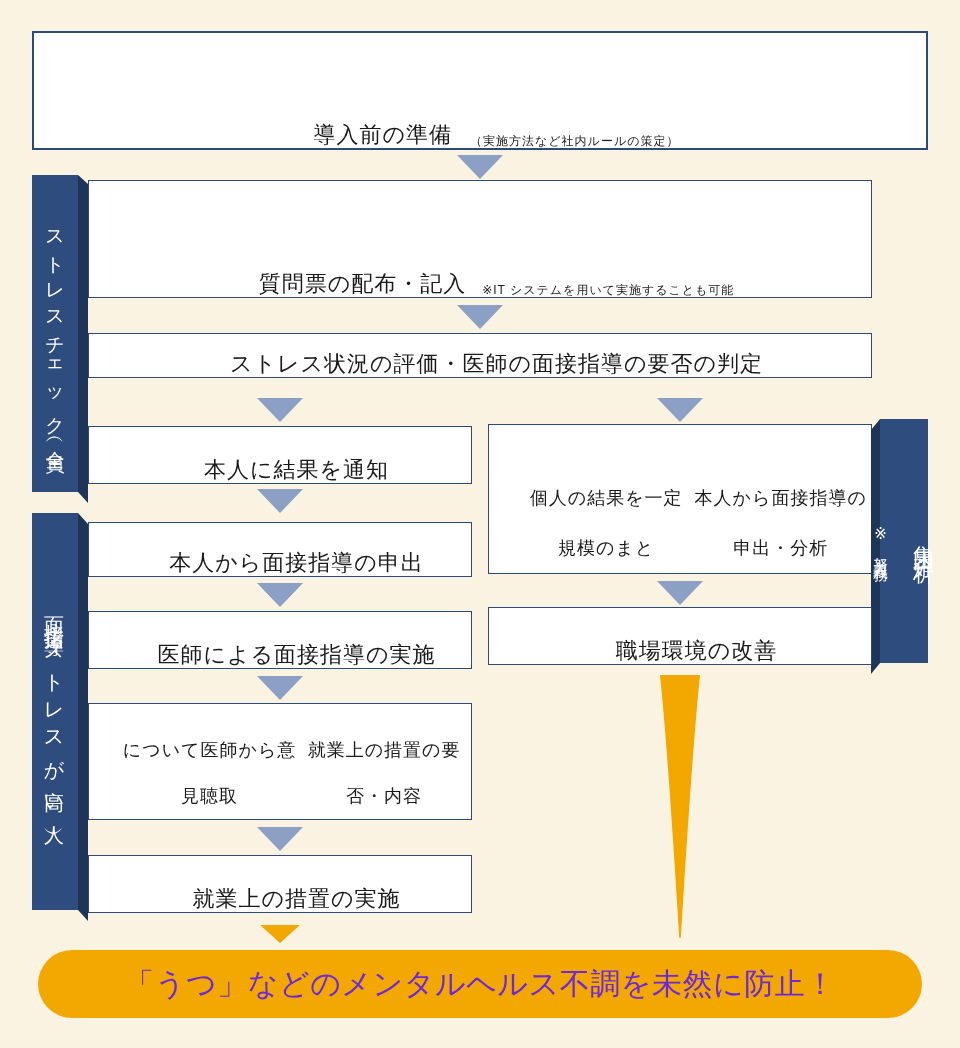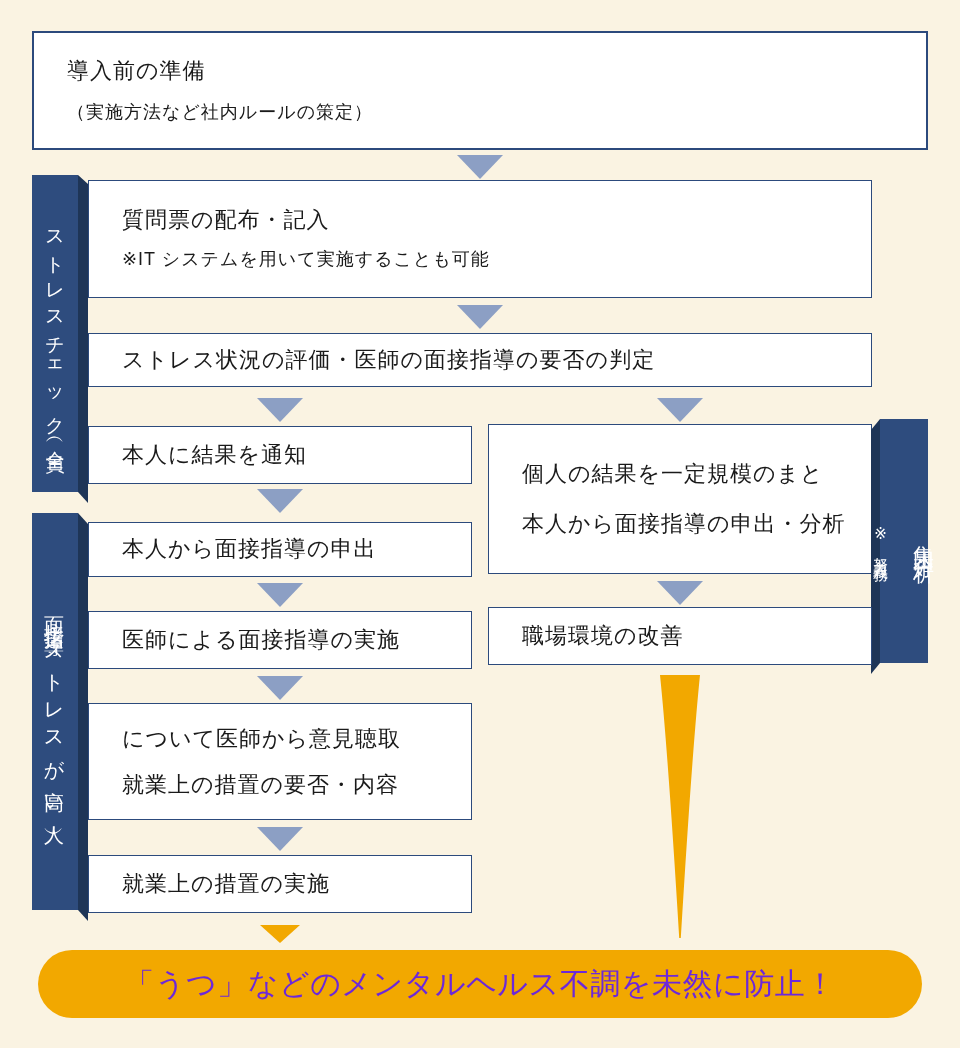--- a/index.html
+++ b/index.html
@@ -21,29 +21,29 @@
     position:relative;
     width:960px;height:1048px;
     background:var(--bg);
     overflow:hidden;
     color:var(--ink);
   }
   .box{
     position:absolute;
     background:#fff;
     border:1.5px solid var(--navy);
-    display:flex;flex-direction:column;
-    align-items:flex-start;justify-content:center;
+    display:flex;flex-direction:row;
+    align-items:flex-end;justify-content:center;
     text-align:center;
     letter-spacing:1px;
     padding-left:33px;
   }
   .box .title{font-size:22px;line-height:1.2;}
-  .box .sub{font-size:18px;line-height:1.2;}
-  .box .l2{font-size:22px;}
+  .box .sub{font-size:12px;line-height:1.2;}
+  .box .l2{font-size:18px;}
   .arr{
     position:absolute;width:0;height:0;
     border-left:23px solid transparent;
     border-right:23px solid transparent;
     border-top:24px solid var(--arrow);
   }
   .arr.orange{
     border-left-width:20px;border-right-width:20px;
     border-top:18px solid var(--orange);
   }
@@ -93,21 +93,21 @@
     </div>
   </div>
 
   <div class="box" style="left:88px;top:180px;width:784px;height:118px;gap:16px;">
     <div class="title">質問票の配布・記入</div>
     <div class="sub">※IT システムを用いて実施することも可能</div>
   </div>
 
   <div class="arr" style="left:457px;top:305px;"></div>
 
-  <div class="box" style="left:88px;top:333px;width:784px;height:54px;">
+  <div class="box" style="left:88px;top:333px;width:784px;height:45px;">
     <div class="title">ストレス状況の評価・医師の面接指導の要否の判定</div>
   </div>
 
   <div class="arr" style="left:257px;top:398px;"></div>
   <div class="arr" style="left:657px;top:398px;"></div>
 
   <div class="box" style="left:88px;top:426px;width:384px;height:58px;">
     <div class="title">本人に結果を通知</div>
   </div>
 

